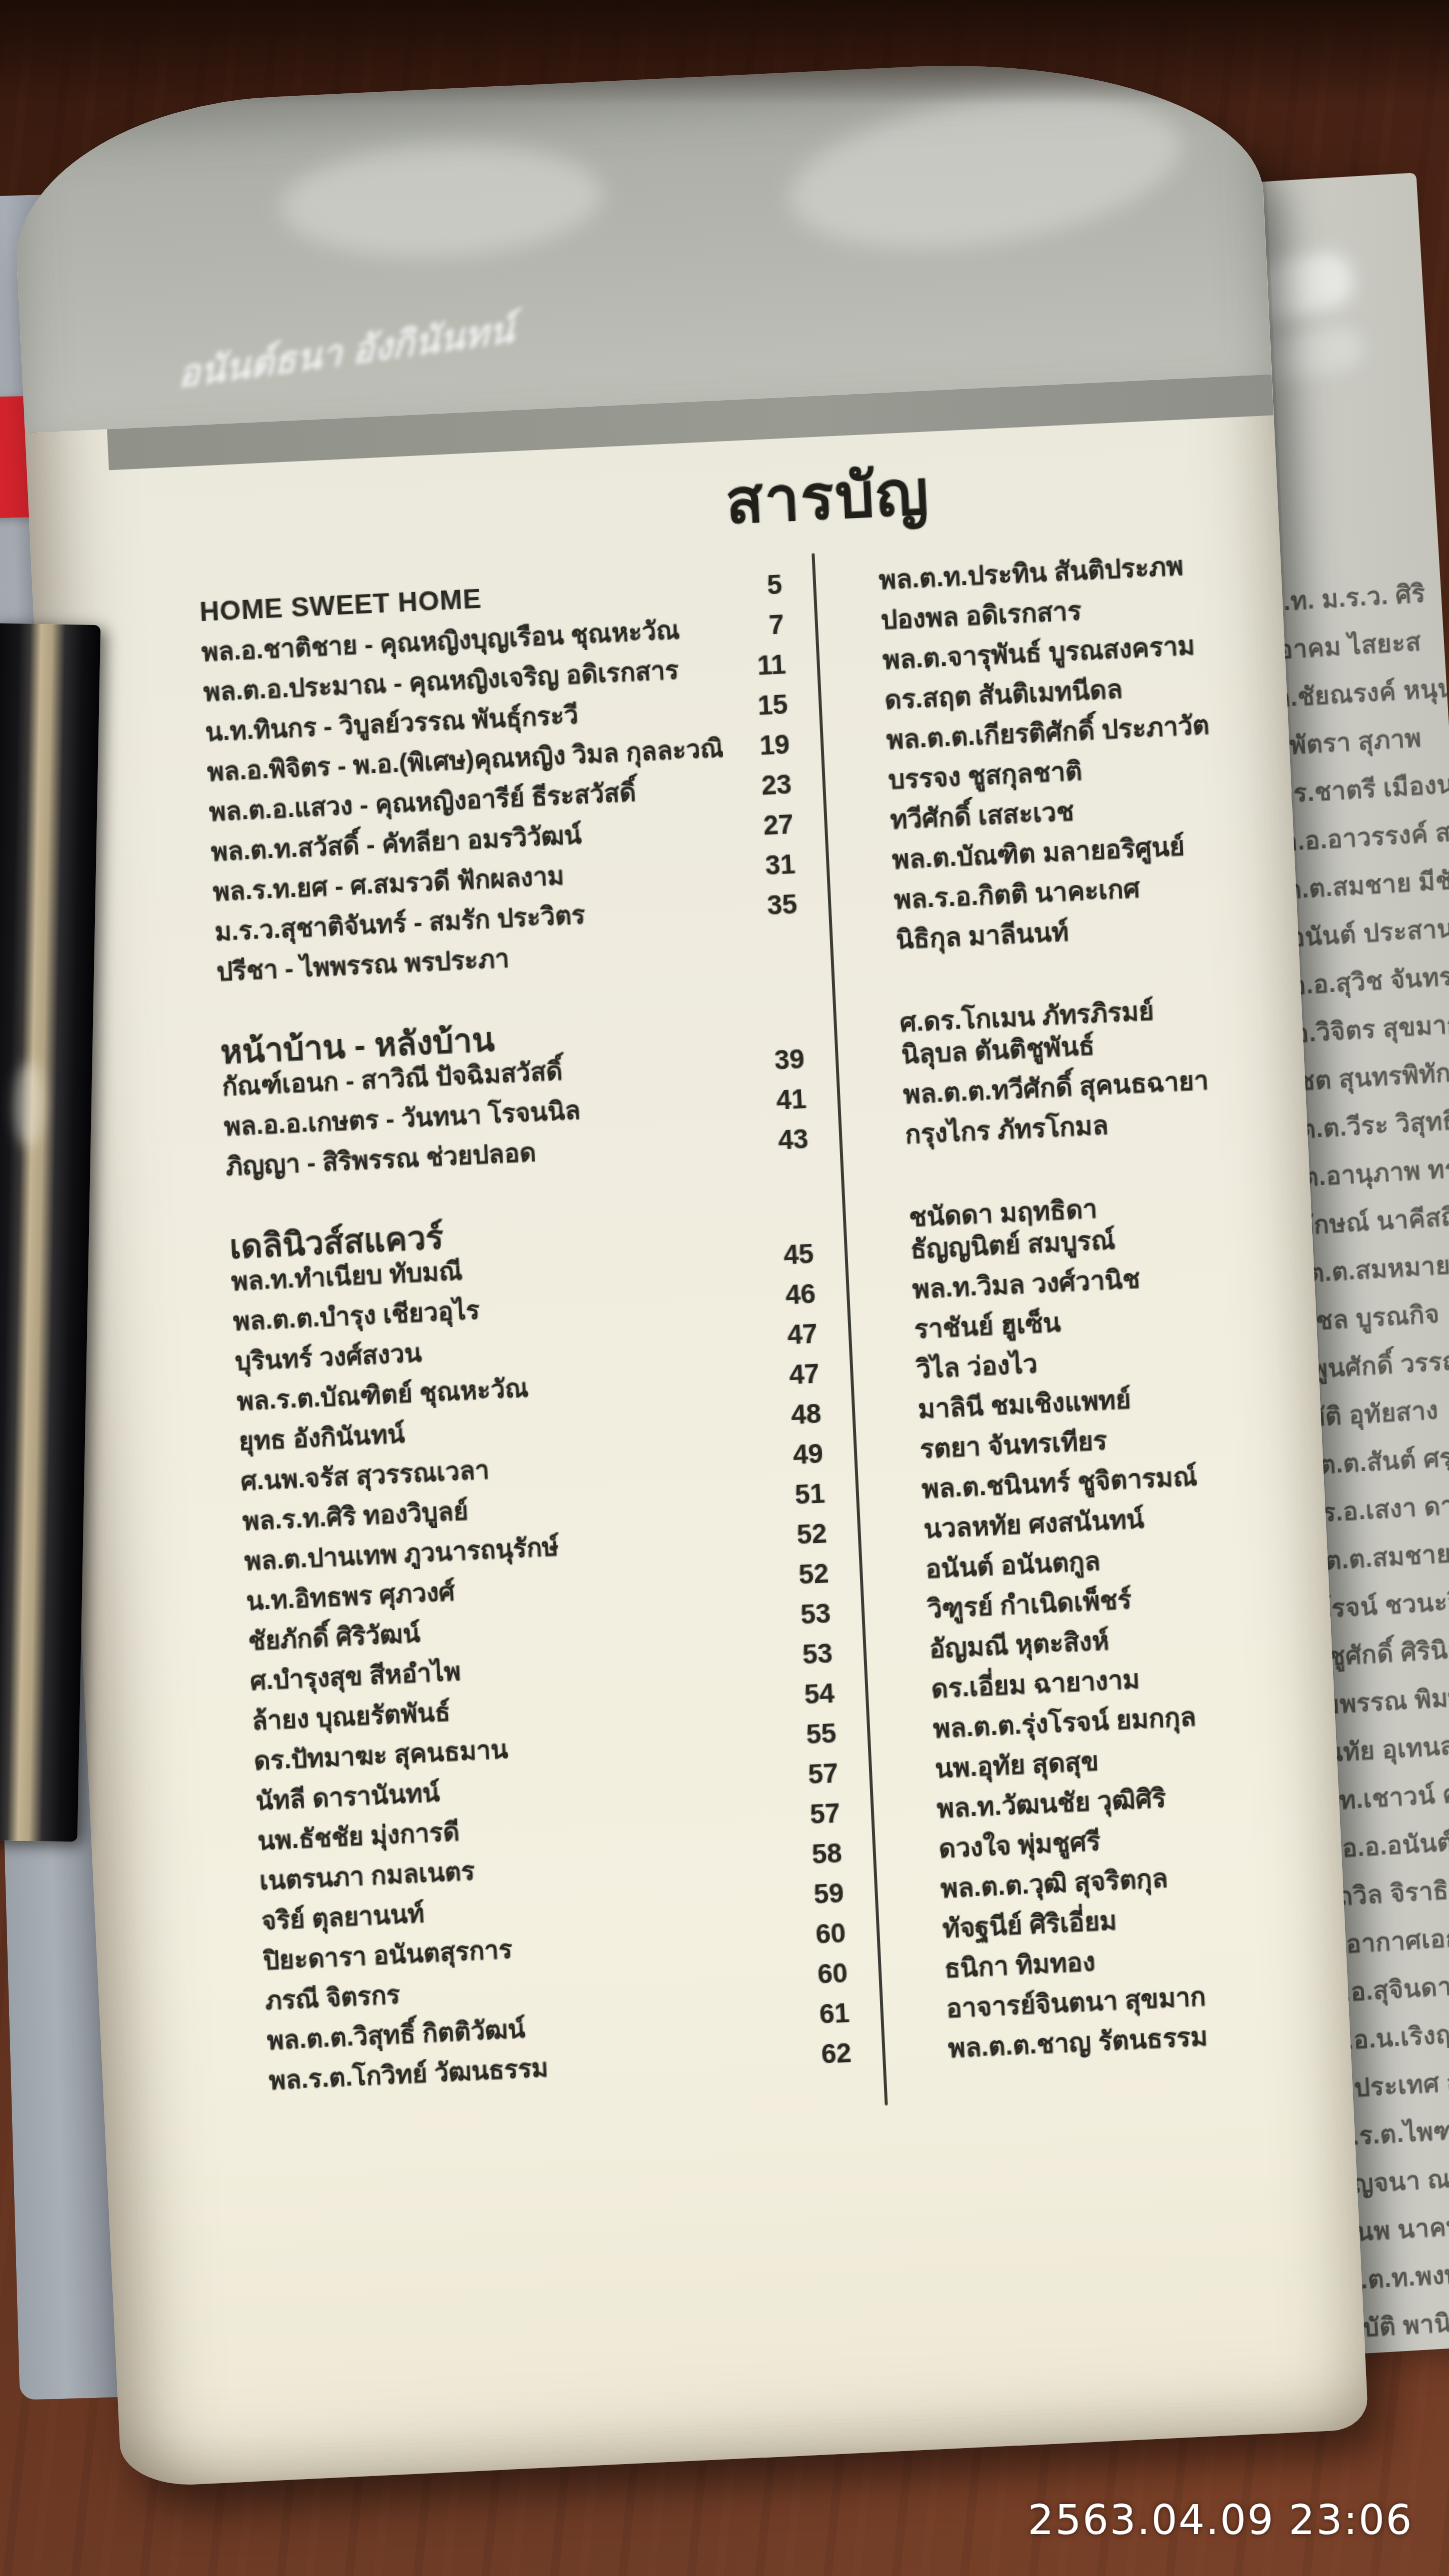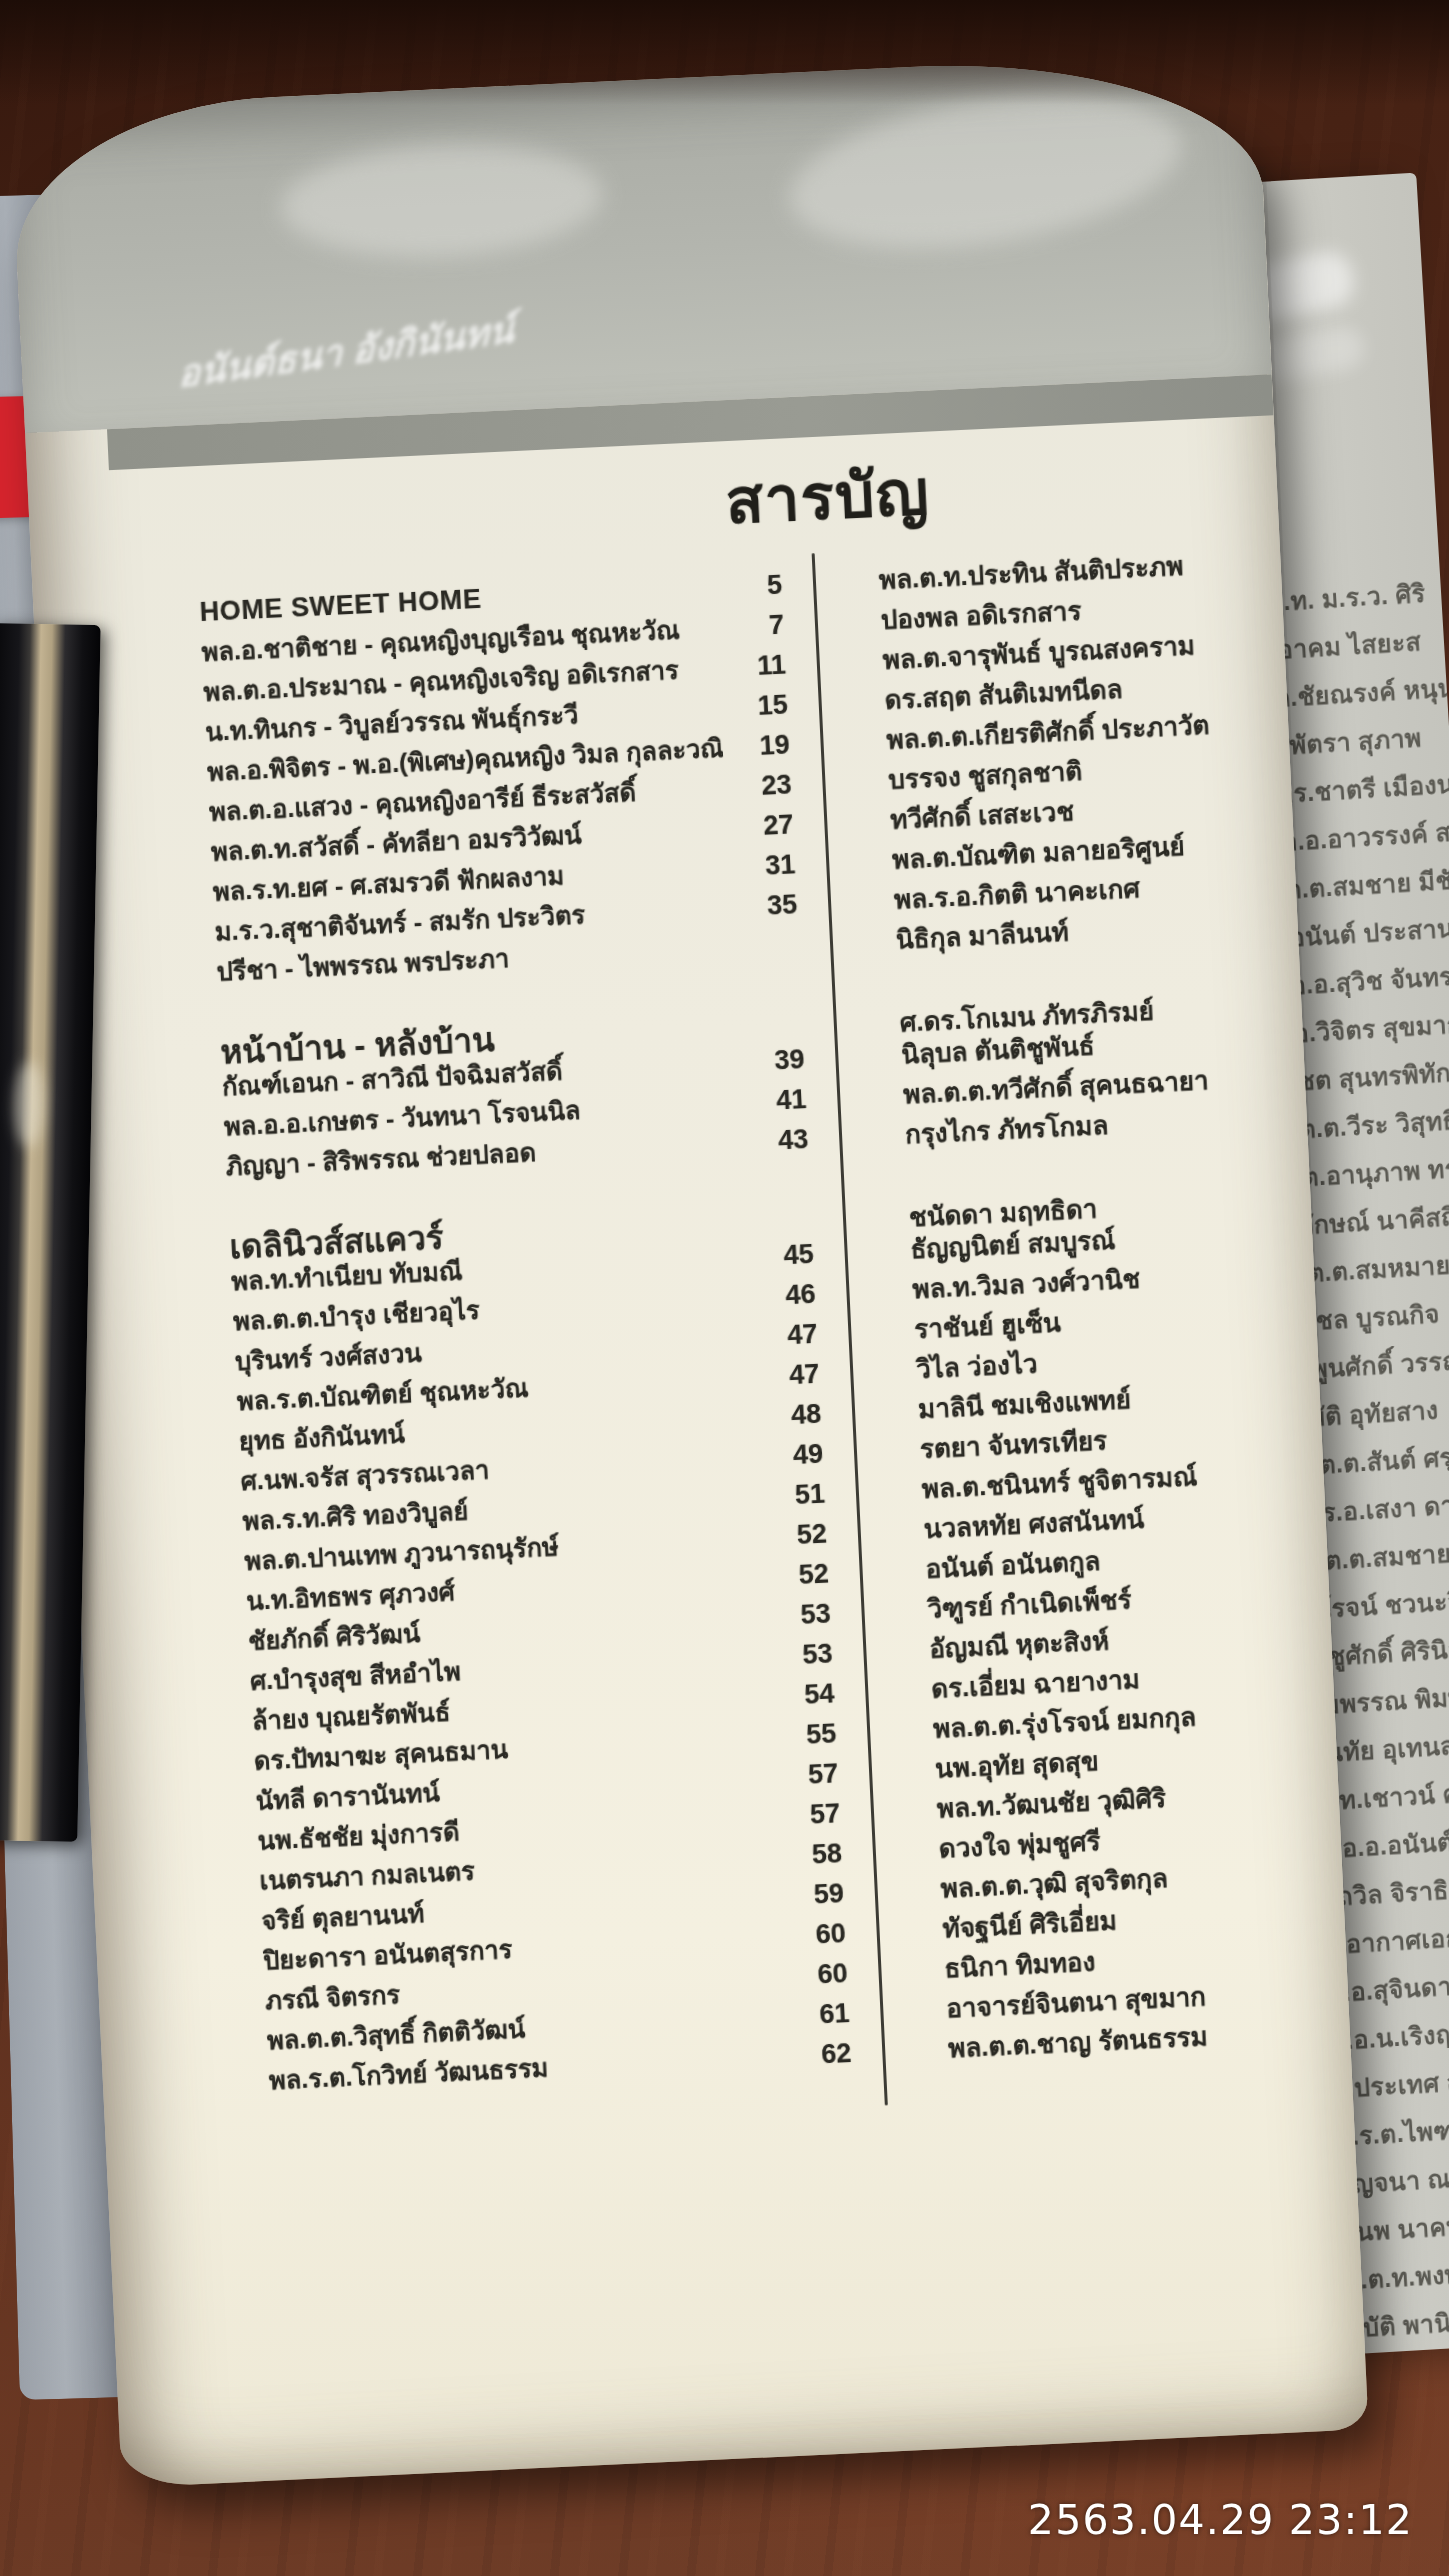--- a/index.html
+++ b/index.html
@@ -387,15 +387,15 @@
         </div>
       </div>
   </div>
 
   <div class="metal-bar">
     <div class="glint"></div>
   </div>
 
   <div class="top-shade"></div>
 
-  <div class="timestamp">2563.04.29 23:12</div>
+  <div class="timestamp">2563.04.09 23:06</div>
 </div>
 
 
 </body></html>

